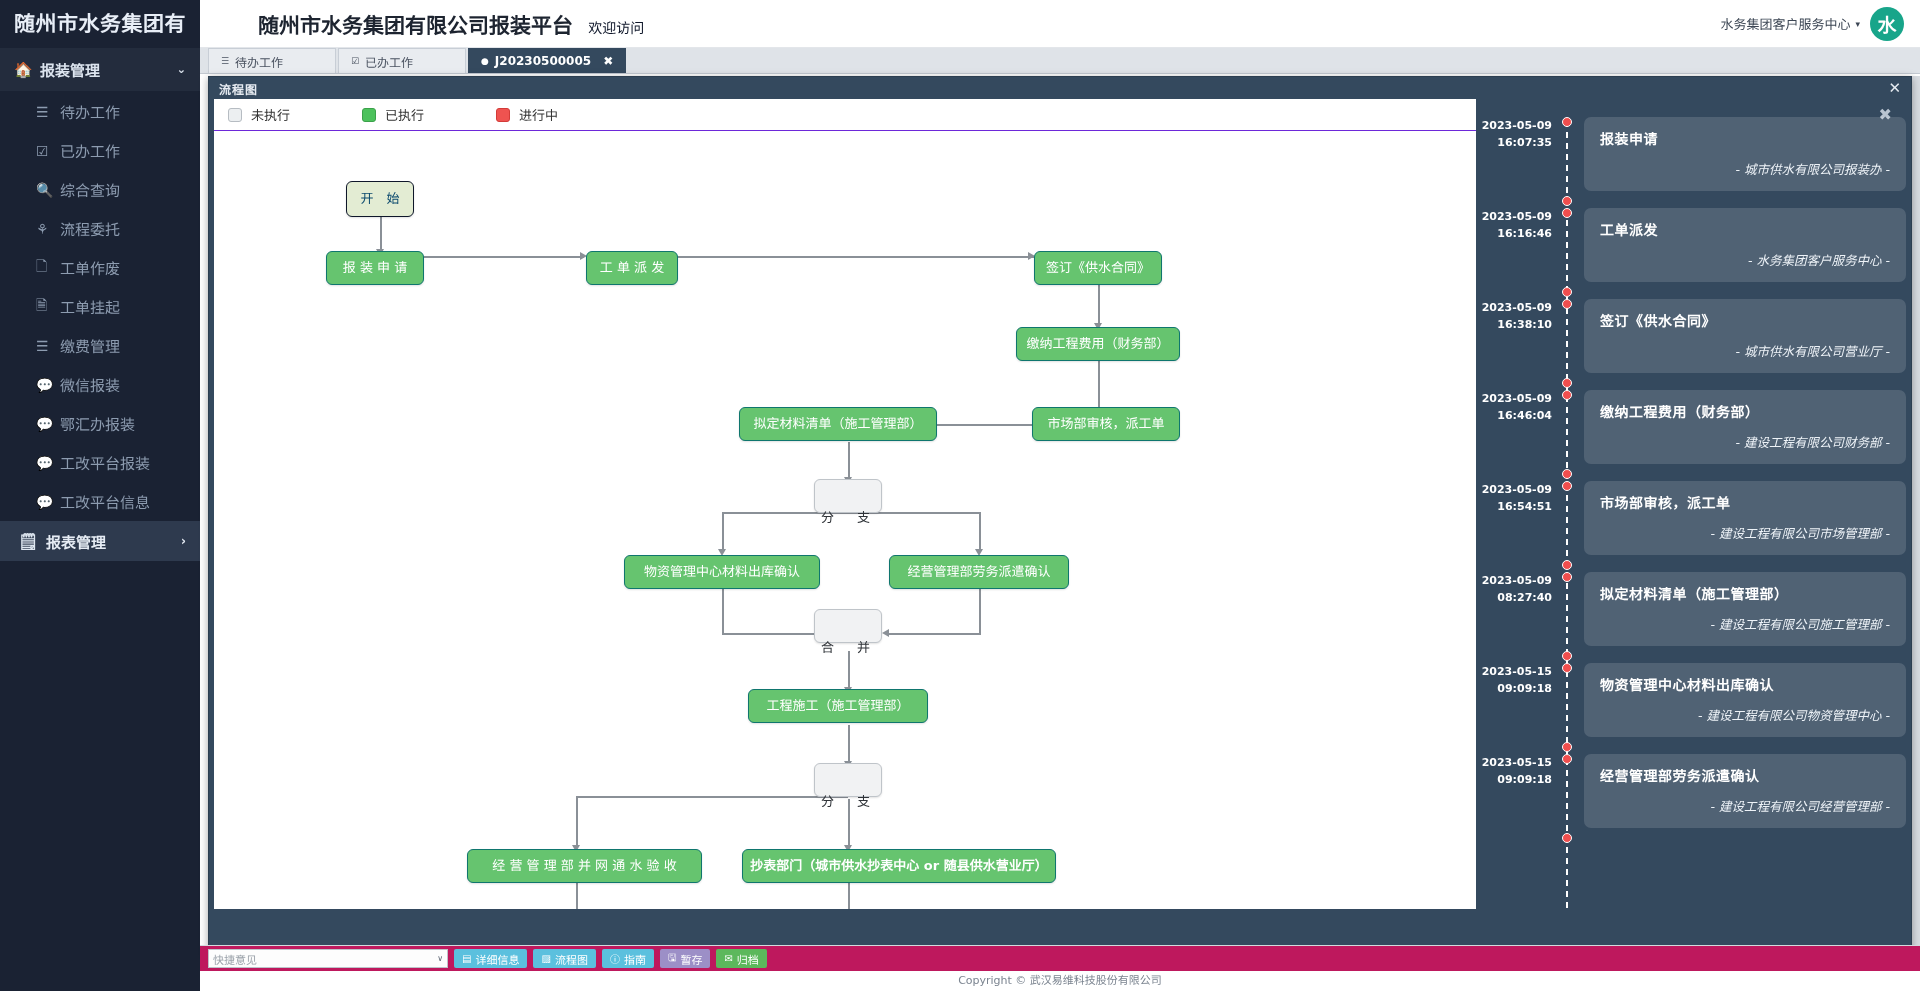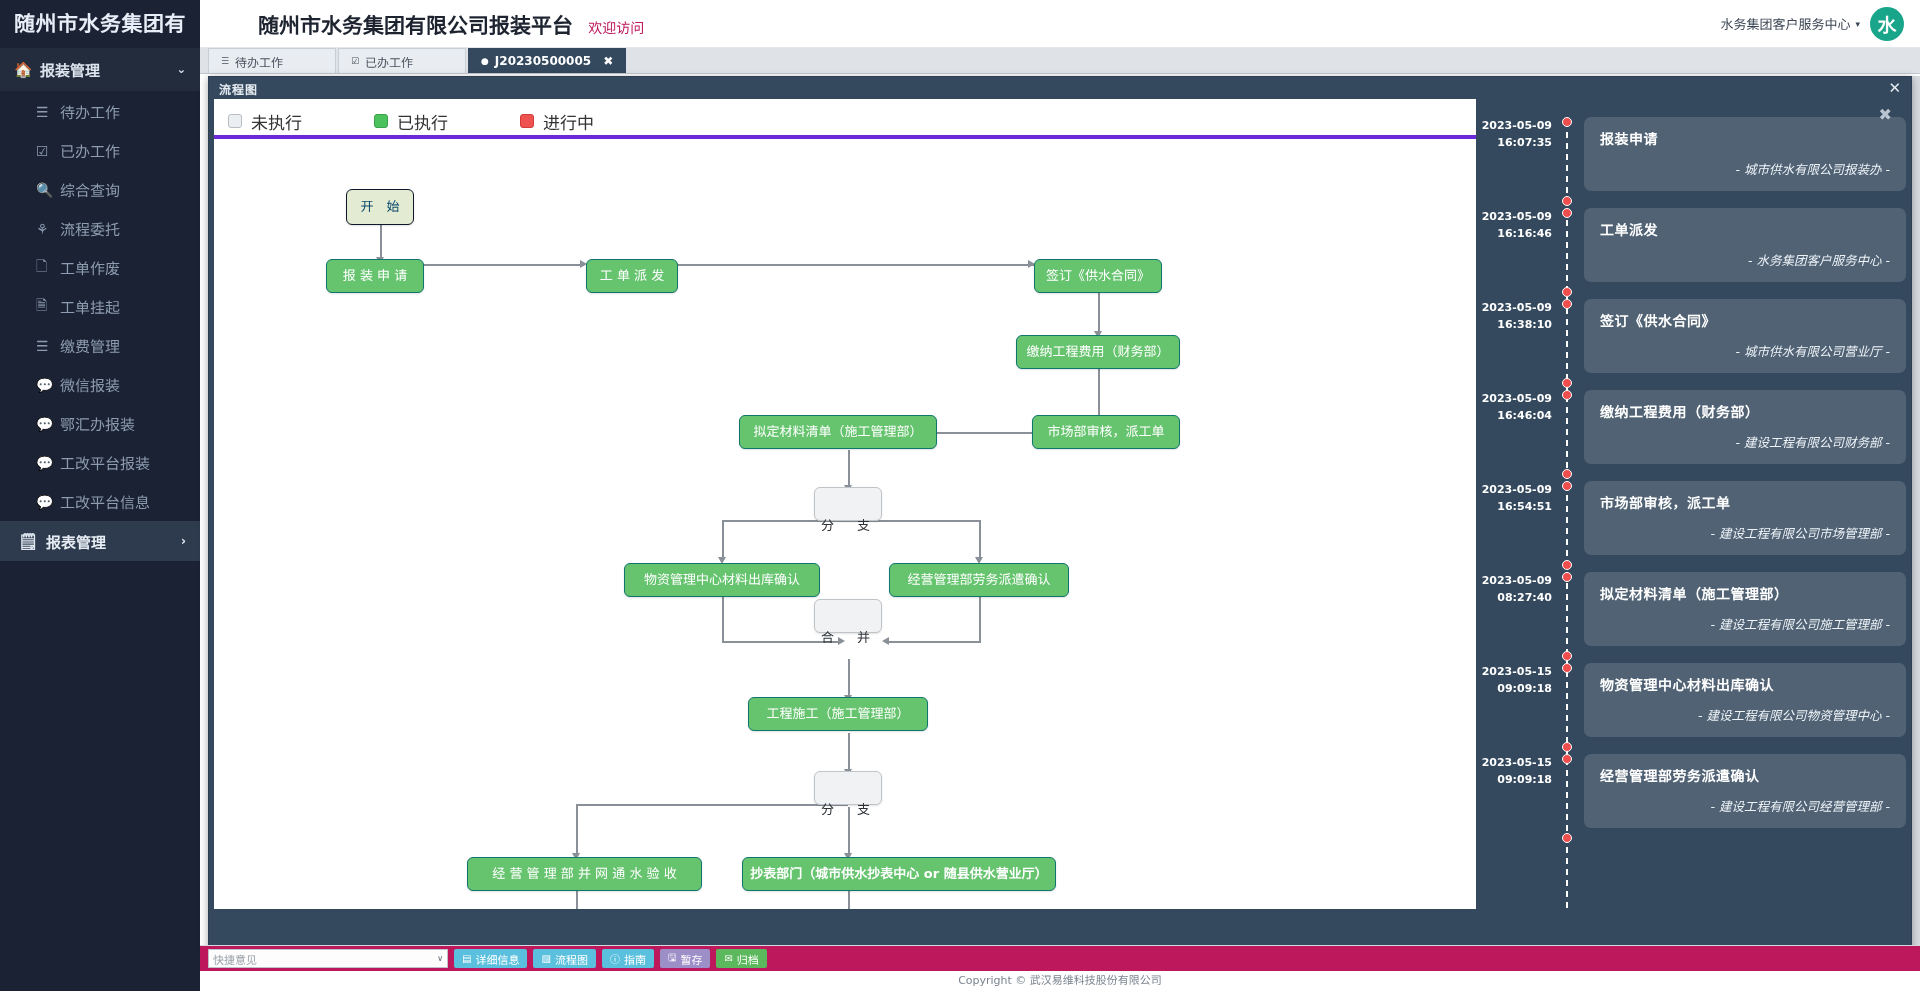--- a/index.html
+++ b/index.html
@@ -50,21 +50,21 @@
 
   
   .topbar {
     position: absolute; left: 200px; top: 0; right: 0; height: 48px;
     background: #ffffff; border-bottom: 1px solid #e3e6ea;
     display: flex; align-items: center;
   }
   .topbar-title {
     margin-left: 58px; font-size: 21px; font-weight: bold; color: #1d2430;
   }
-  .topbar-sub { margin-left: 8px; font-size: 14px; color: #be185d; font-weight: normal; }
+  .topbar-sub { margin-left: 8px; font-size: 14px; color: #0f172a; font-weight: normal; }
   .topbar-right { margin-left: auto; display: flex; align-items: center; padding-right: 16px; }
   .topbar-user { font-size: 13px; color: #3c4654; }
   .topbar-caret { margin: 0 10px 0 5px; font-size: 9px; color: #3c4654; }
   .avatar {
     width: 34px; height: 34px; border-radius: 50%;
     background: #18a58a; color: #fff; font-size: 19px; font-weight: bold;
     display: flex; align-items: center; justify-content: center;
   }
 
   
@@ -103,22 +103,22 @@
 
   .panel-body { position: relative; height: 858px; }
 
   
   .flow-wrap {
     position: absolute; left: 5px; top: 0; width: 1262px; height: 810px;
     background: #ffffff; overflow: hidden;
   }
   .legend {
     height: 32px; display: flex; align-items: center; gap: 0;
-    padding-left: 14px; border-bottom: 4px solid #6d28d9;
-    font-size: 17px; color: #333; margin-top: 8px;
+    padding-left: 14px; border-bottom: 1px solid #6d28d9;
+    font-size: 13px; color: #333;
   }
   .legend-item { display: flex; align-items: center; margin-right: 72px; }
   .legend-box {
     width: 14px; height: 14px; border-radius: 3px; margin-right: 9px;
     border: 1px solid rgba(0,0,0,.25);
   }
   .legend-box.todo { background: #eceff1; border-color: #b6bcc2; }
   .legend-box.done { background: #4cc25c; border-color: #3ba14a; }
   .legend-box.doing { background: #ef5350; border-color: #d33b38; }
 
@@ -418,21 +418,21 @@
           </div>
 
           <div class="node green" style="left:410px; top:424px; width:196px; height:34px;">
             <span>物资管理中心材料出库确认</span>
           </div>
 
           <div class="node green" style="left:675px; top:424px; width:180px; height:34px;">
             <span>经营管理部劳务派遣确认</span>
           </div>
 
-          <div class="node gate" style="left:600px; top:460px; width:68px; height:34px;">
+          <div class="node gate" style="left:600px; top:478px; width:68px; height:34px;">
             <span class="sp">合　并</span>
           </div>
 
           <div class="node green" style="left:534px; top:558px; width:180px; height:34px;">
             <span>工程施工（施工管理部）</span>
           </div>
 
           <div class="node gate" style="left:600px; top:632px; width:68px; height:34px;">
             <span class="sp">分　支</span>
           </div>

